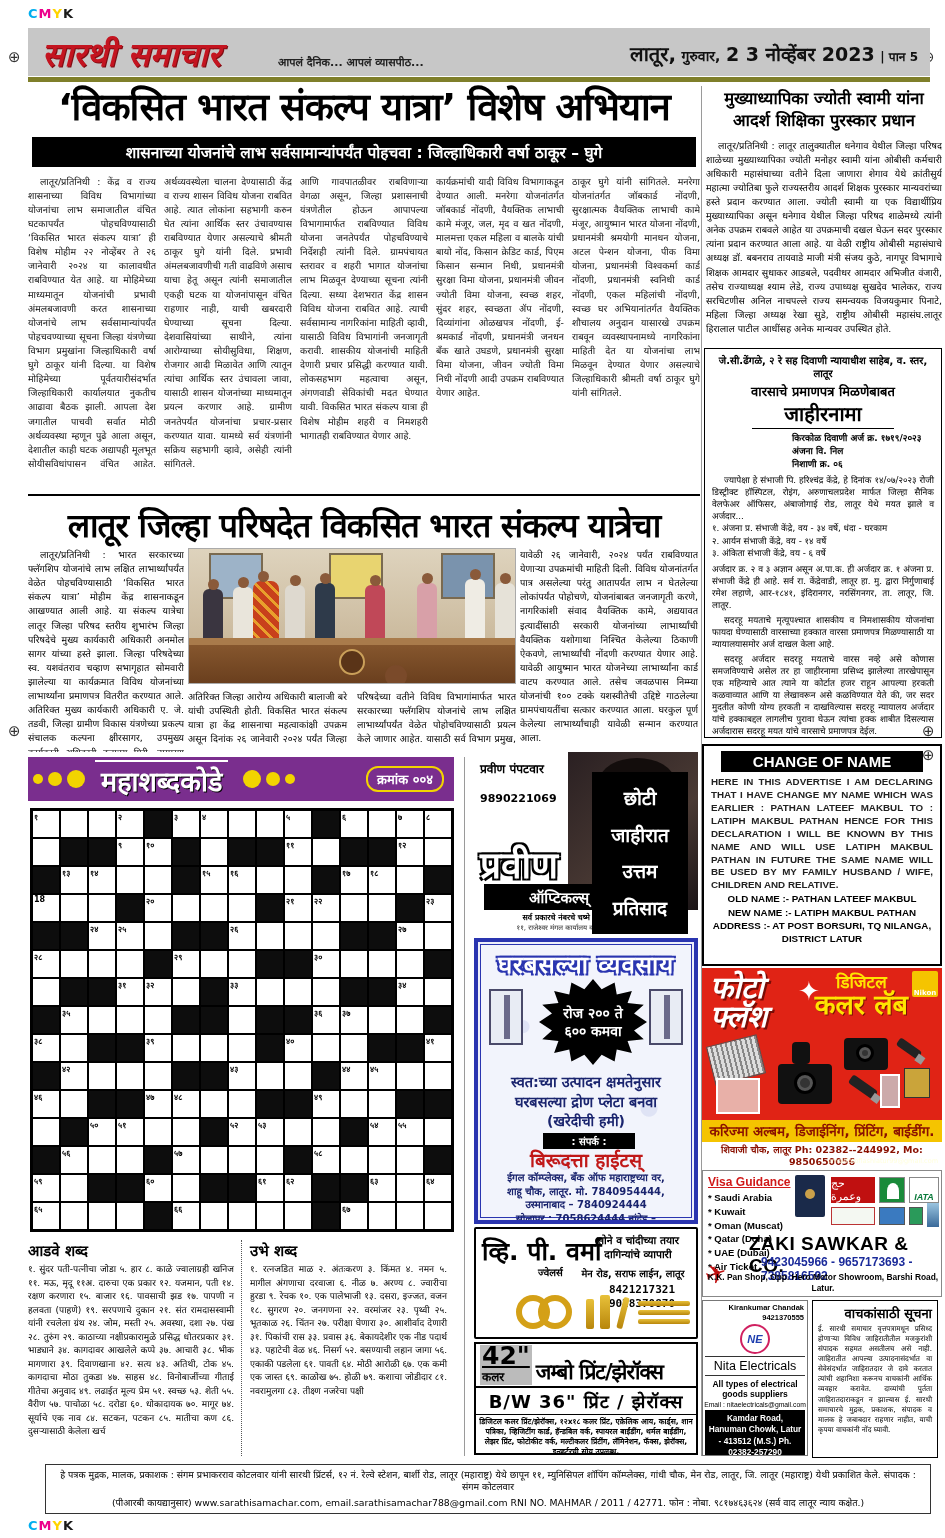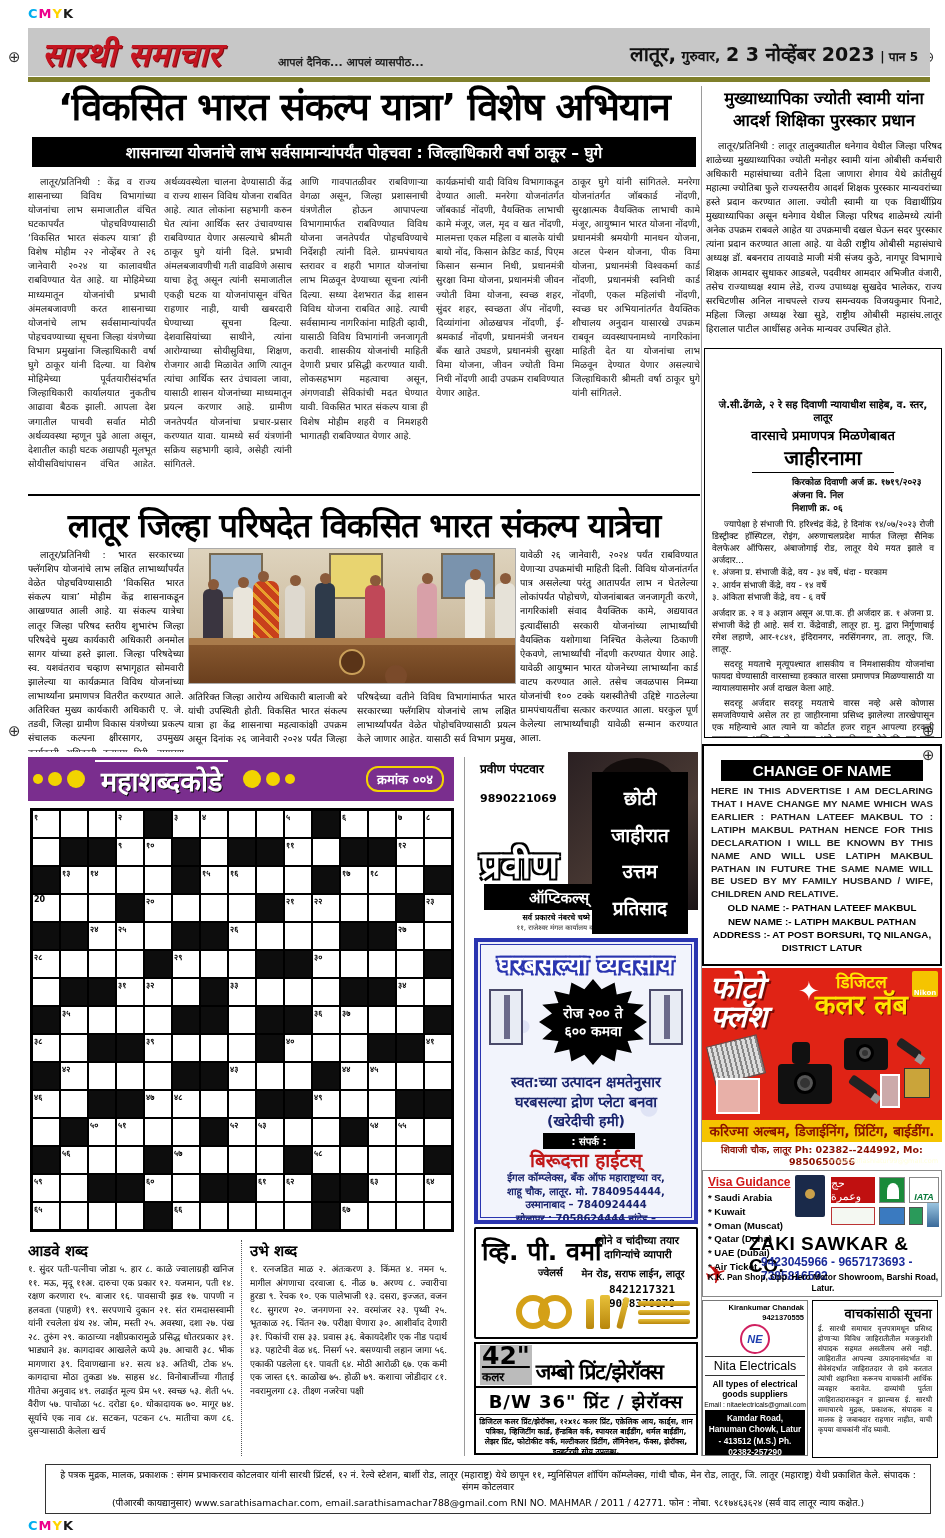--- a/index.html
+++ b/index.html
@@ -29,21 +29,21 @@
 
   .vline { position:absolute; background:#9a9a9a; width:1px; }
 
   
   .right-article { position:absolute; left:706px; top:88px; width:236px; height:258px; overflow:hidden; }
   .right-headline { font-size:16.5px; font-weight:bold; text-align:center; line-height:1.35; }
   .right-body { margin-top:6px; font-size:9.4px; line-height:1.5; text-align:justify; }
 
   
   .legal { position:absolute; left:704px; top:348px; width:238px; height:390px; border:1.5px solid #000; padding:5px 7px; overflow:hidden; }
-  .legal-court { font-size:10px; font-weight:bold; text-align:center; line-height:1.3;margin-top:44px; }
+  .legal-court { font-size:10px; font-weight:bold; text-align:center; line-height:1.3; }
   .legal-subject { font-size:13px; font-weight:bold; text-align:center; margin-top:2px; }
   .legal-title { font-size:20px; font-weight:bold; text-align:center; border-bottom:1px solid #000; display:block; margin:0 40px; padding-bottom:1px; }
   .legal-meta { font-size:9px; font-weight:bold; margin-left:80px; line-height:1.45; margin-top:3px; }
   .legal p { font-size:8.7px; line-height:1.38; text-align:justify; margin-top:3px; }
   .legal .lst { font-size:8.7px; line-height:1.45; }
 
   
   .second-headline { position:absolute; left:28px; top:494px; width:672px; border-top:2px solid #000; padding-top:6px;
                      font-size:33px; font-weight:bold; text-align:center; letter-spacing:-1px; }
   .sec-col { position:absolute; font-size:9.4px; line-height:1.5; text-align:justify; overflow:hidden; }
@@ -83,21 +83,21 @@
   .pv-glass { position:absolute; right:36px; top:38px; width:50px; height:14px; border-radius:4px; background:#000; }
   .pv-name { position:absolute; left:6px; top:86px; font-size:37px; font-weight:bold; color:#fff;
              text-shadow:-2px -2px 0 #000,2px -2px 0 #000,-2px 2px 0 #000,2px 2px 0 #000; }
   .pv-type { position:absolute; left:10px; top:132px; width:150px; background:#000; color:#fff; font-size:15px; font-weight:bold; text-align:center; padding:3px 0; }
   .pv-tag { position:absolute; left:0; top:160px; width:100%; font-size:7.8px; font-weight:bold; text-align:center; }
   .pv-addr { position:absolute; left:0; top:171px; width:100%; font-size:7px; text-align:center; color:#222; }
 
   .ad-chhoti { left:592px; top:772px; width:96px; height:162px; background:#000; color:#fff; display:flex; flex-direction:column; justify-content:space-around; align-items:center; padding:8px 0; }
   .ad-chhoti div { font-size:19px; font-weight:bold; }
 
-  .ad-con { left:702px; top:744px; width:240px; height:222px; border:2px solid #000; padding:14px 7px; font-family:"Liberation Sans", sans-serif; }
+  .ad-con { left:702px; top:744px; width:240px; height:222px; border:2px solid #000; padding:5px 7px; font-family:"Liberation Sans", sans-serif; }
   .con-title { background:#000; color:#fff; text-align:center; font-size:15px; font-weight:bold; padding:2px 0; margin:0 10px 4px 10px; }
   .con-body { font-size:9.8px; line-height:1.32; text-align:justify; font-weight:bold; color:#222; }
   .con-line { font-size:9.8px; font-weight:bold; text-align:center; line-height:1.35; }
 
   .ad-ghar { left:474px; top:938px; width:224px; height:286px; border:4px solid #2a35b0; background:#eef0fa; padding:2px; }
   .ghar-in { border:1px solid #2a35b0; height:100%; position:relative; background:
              radial-gradient(circle at 20% 30%, #dfe3f5 0 6px, transparent 7px),
              radial-gradient(circle at 80% 60%, #dfe3f5 0 8px, transparent 9px),
              radial-gradient(circle at 40% 80%, #dfe3f5 0 7px, transparent 8px), #f2f4fc; }
   .ghar-title { text-align:center; font-size:24px; font-weight:bold; color:#fff; margin-top:2px; letter-spacing:1px;
@@ -363,21 +363,21 @@
       <div class="cw-cell black"></div>
       <div class="cw-cell">
         <span class="cw-num">१७</span>
       </div>
       <div class="cw-cell">
         <span class="cw-num">१८</span>
       </div>
       <div class="cw-cell"></div>
       <div class="cw-cell black"></div>
       <div class="cw-cell">
-        <span class="cw-num">20</span>
+        <span class="cw-num">18</span>
       </div>
       <div class="cw-cell"></div>
       <div class="cw-cell"></div>
       <div class="cw-cell black"></div>
       <div class="cw-cell">
         <span class="cw-num">२०</span>
       </div>
       <div class="cw-cell"></div>
       <div class="cw-cell"></div>
       <div class="cw-cell"></div>

